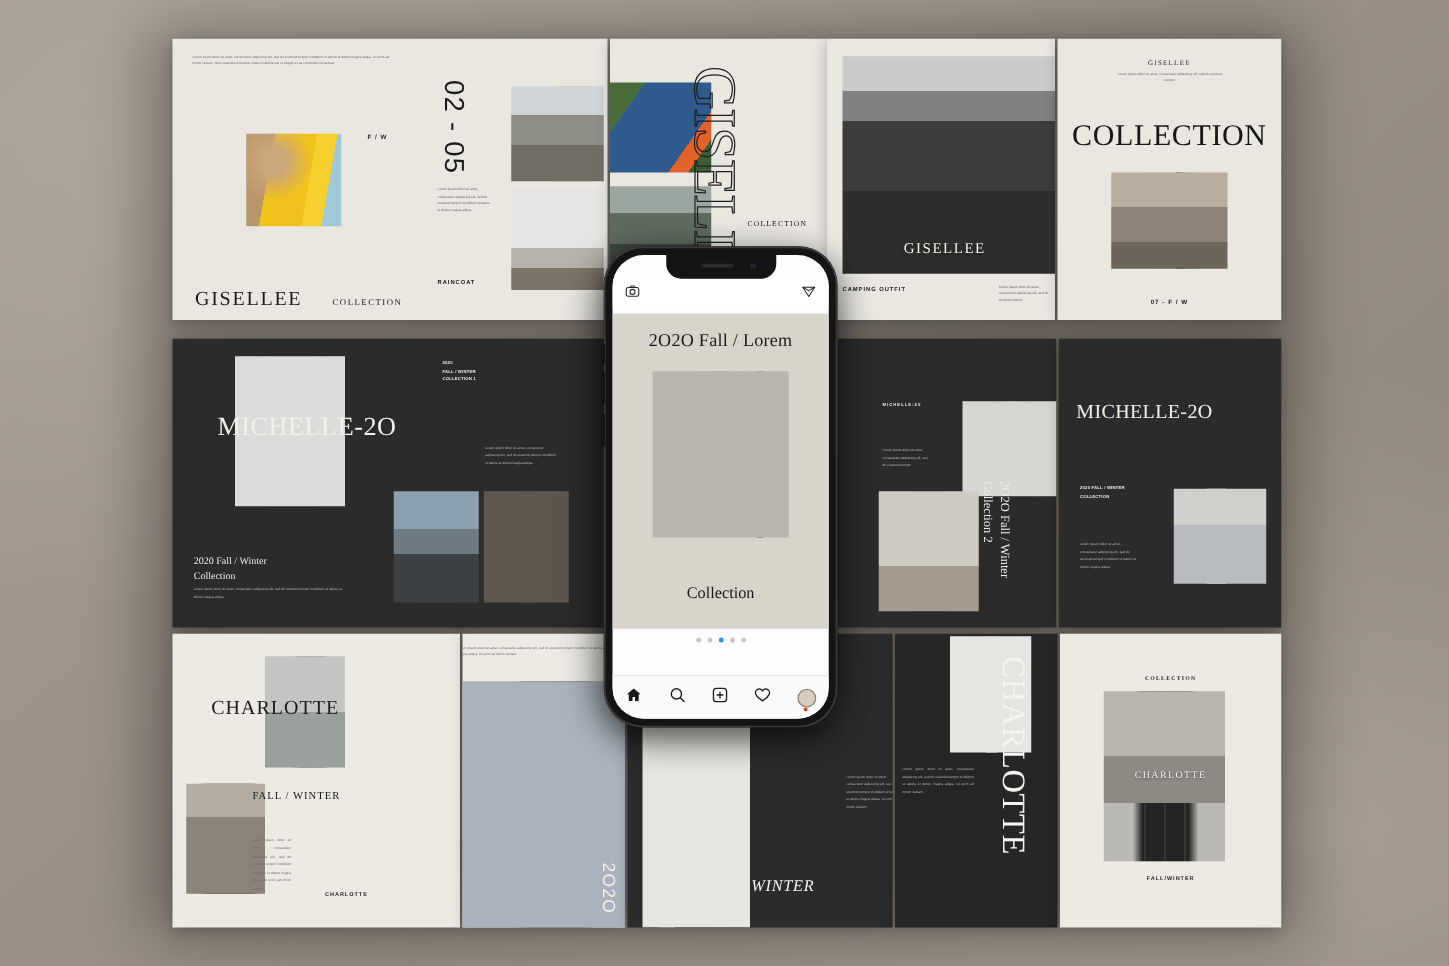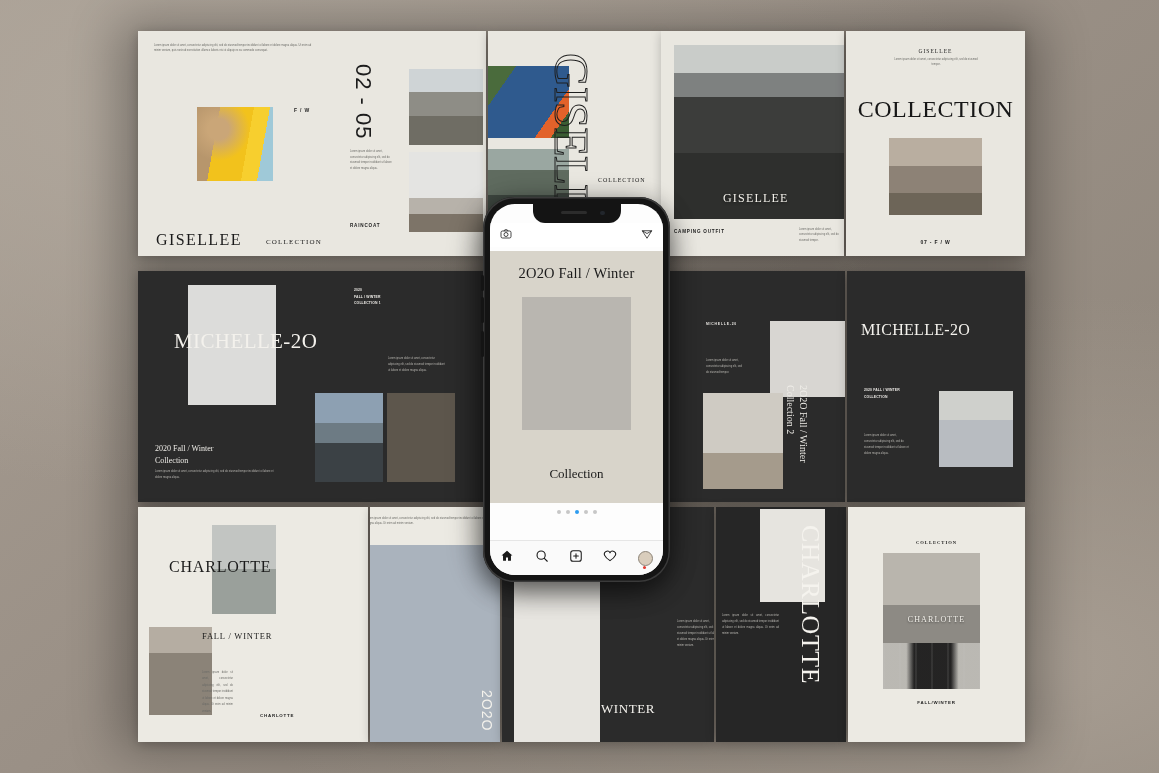--- a/index.html
+++ b/index.html
@@ -319,21 +319,21 @@
       <div class="lorem" style="position:absolute;left:64px;top:163px;width:31px;line-height:2.5;text-align:justify;">Lorem ipsum dolor sit amet, consectetur adipiscing elit, sed do eiusmod tempor incididunt ut labore et dolore magna aliqua. Ut enim ad minim veniam.</div>
       <div class="cap" style="position:absolute;left:122px;top:206px;font-size:4.4px;color:#1b1b1b;">CHARLOTTE</div>
     </div>
 
     <div class="slide lightwarm" style="left:232px;top:476px;width:130px;height:235px;">
       <div class="lorem" style="position:absolute;left:-4px;top:10px;width:128px;">Lorem ipsum dolor sit amet, consectetur adipiscing elit, sed do eiusmod tempor incididunt ut labore et dolore magna aliqua. Ut enim ad minim veniam.</div>
       <div class="ph redscarf" style="left:0;top:38px;width:130px;height:197px;"></div>
       <div class="vert" style="position:absolute;right:5px;bottom:11px;font-size:14px;letter-spacing:1px;color:#f4f2ec;">2O2O</div>
     </div>
 
-    <div class="slide dark" style="left:364px;top:476px;width:212px;height:235px;">
+    <div class="slide dark" style="left:364px;top:476px;width:212px;height:235px;font-style:italic;">
       <div class="ph redscarf2" style="left:12px;top:10px;width:86px;height:225px;"></div>
       <div class="serif" style="position:absolute;left:99px;top:194px;font-size:13px;letter-spacing:.6px;color:#f4f2ed;">WINTER</div>
       <div class="lorem on-dark" style="position:absolute;left:175px;top:112px;width:44px;line-height:2.3;">Lorem ipsum dolor sit amet, consectetur adipiscing elit, sed do eiusmod tempor incididunt ut labore et dolore magna aliqua. Ut enim ad minim veniam.</div>
     </div>
 
     <div class="slide darker" style="left:578px;top:476px;width:130px;height:235px;">
       <div class="ph whitepants" style="left:44px;top:2px;width:65px;height:93px;"></div>
       <div class="lorem on-dark" style="position:absolute;left:6px;top:106px;width:57px;line-height:2.3;text-align:justify;">Lorem ipsum dolor sit amet, consectetur adipiscing elit, sed do eiusmod tempor incididunt ut labore et dolore magna aliqua. Ut enim ad minim veniam.</div>
       <div class="serif vert" style="position:absolute;left:79px;top:18px;font-size:26px;letter-spacing:.5px;color:#f5f3ee;">CHARLOTTE</div>
     </div>
@@ -369,21 +369,21 @@
         </span>
         <span>
           <svg width="12" height="12" viewBox="0 0 24 24" fill="none" stroke="#262626" stroke-width="1.7" stroke-linejoin="round">
             <path d="M2.5 5.5h19L12 20.5 2.5 5.5z"></path>
             <path d="M2.5 5.5L12 11l9.5-5.5"></path>
           </svg>
         </span>
       </div>
 
       <div class="ig-post">
-        <div class="serif post-title">2O2O Fall / Winter</div>
+        <div class="serif post-title">2O2O Fall / Lorem</div>
         <div class="ph graffiti post-img"></div>
         <div class="serif post-sub">Collection</div>
       </div>
 
       <div class="dots">
         <span class="dot"></span>
         <span class="dot"></span>
         <span class="dot act"></span>
         <span class="dot"></span>
         <span class="dot"></span>

